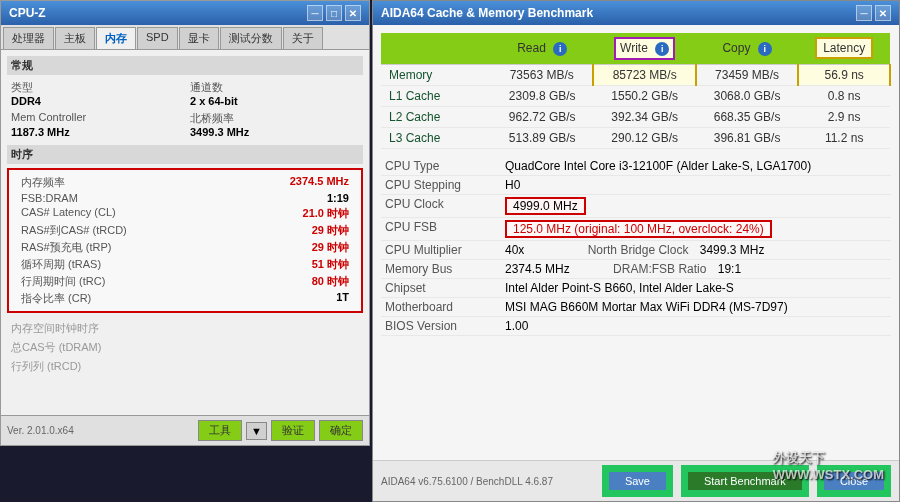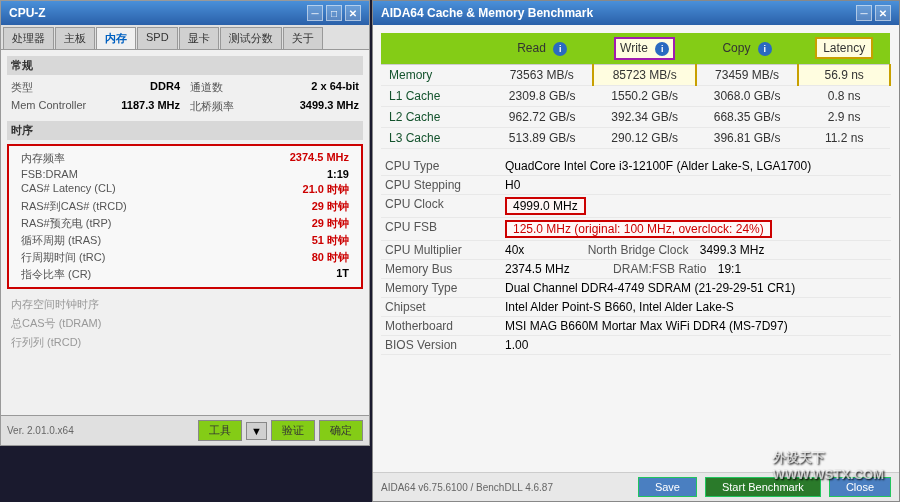--- a/index.html
+++ b/index.html
@@ -90,20 +90,21 @@
       background: #d8d8d8;
       padding: 2px 4px;
       margin-bottom: 4px;
     }
 
     .info-row {
       display: flex;
       justify-content: space-between;
       padding: 1px 4px;
       font-size: 11px;
+      flex-direction: column;
     }
 
     .info-label { color: #555; }
     .info-value { color: #000; font-weight: bold; }
 
     
     .timing-box {
       border: 2px solid #cc0000;
       padding: 4px;
       margin-bottom: 6px;
@@ -259,21 +260,21 @@
 
     .aida-footer-btns {
       display: flex;
       gap: 8px;
     }
 
     .aida-btn {
       padding: 3px 16px;
       background: #4a7fc1;
       color: white;
-      border: 1px solid #22c55e;
+      border: 7px solid #22c55e;
       font-size: 11px;
       cursor: pointer;
     }
 
     .aida-btn.primary {
       background: #2a7a2a;
     }
 
     .info-icon {
       display: inline-flex;
@@ -494,24 +495,20 @@
       </div>
       <div class="aida-info-row">
         <span class="label">Memory Bus</span>
         <span class="value">
           <span>2374.5 MHz</span>
           <span style="margin-left: 40px; color:#555;">DRAM:FSB Ratio</span>
           <span style="margin-left: 8px;">19:1</span>
         </span>
       </div>
       <div class="aida-info-row">
-        <span class="label">Memory Type</span>
-        <span class="value">Dual Channel DDR4-4749 SDRAM  (21-29-29-51 CR1)</span>
-      </div>
-      <div class="aida-info-row">
         <span class="label">Chipset</span>
         <span class="value">Intel Alder Point-S B660, Intel Alder Lake-S</span>
       </div>
       <div class="aida-info-row">
         <span class="label">Motherboard</span>
         <span class="value">MSI MAG B660M Mortar Max WiFi DDR4 (MS-7D97)</span>
       </div>
       <div class="aida-info-row">
         <span class="label">BIOS Version</span>
         <span class="value">1.00</span>

